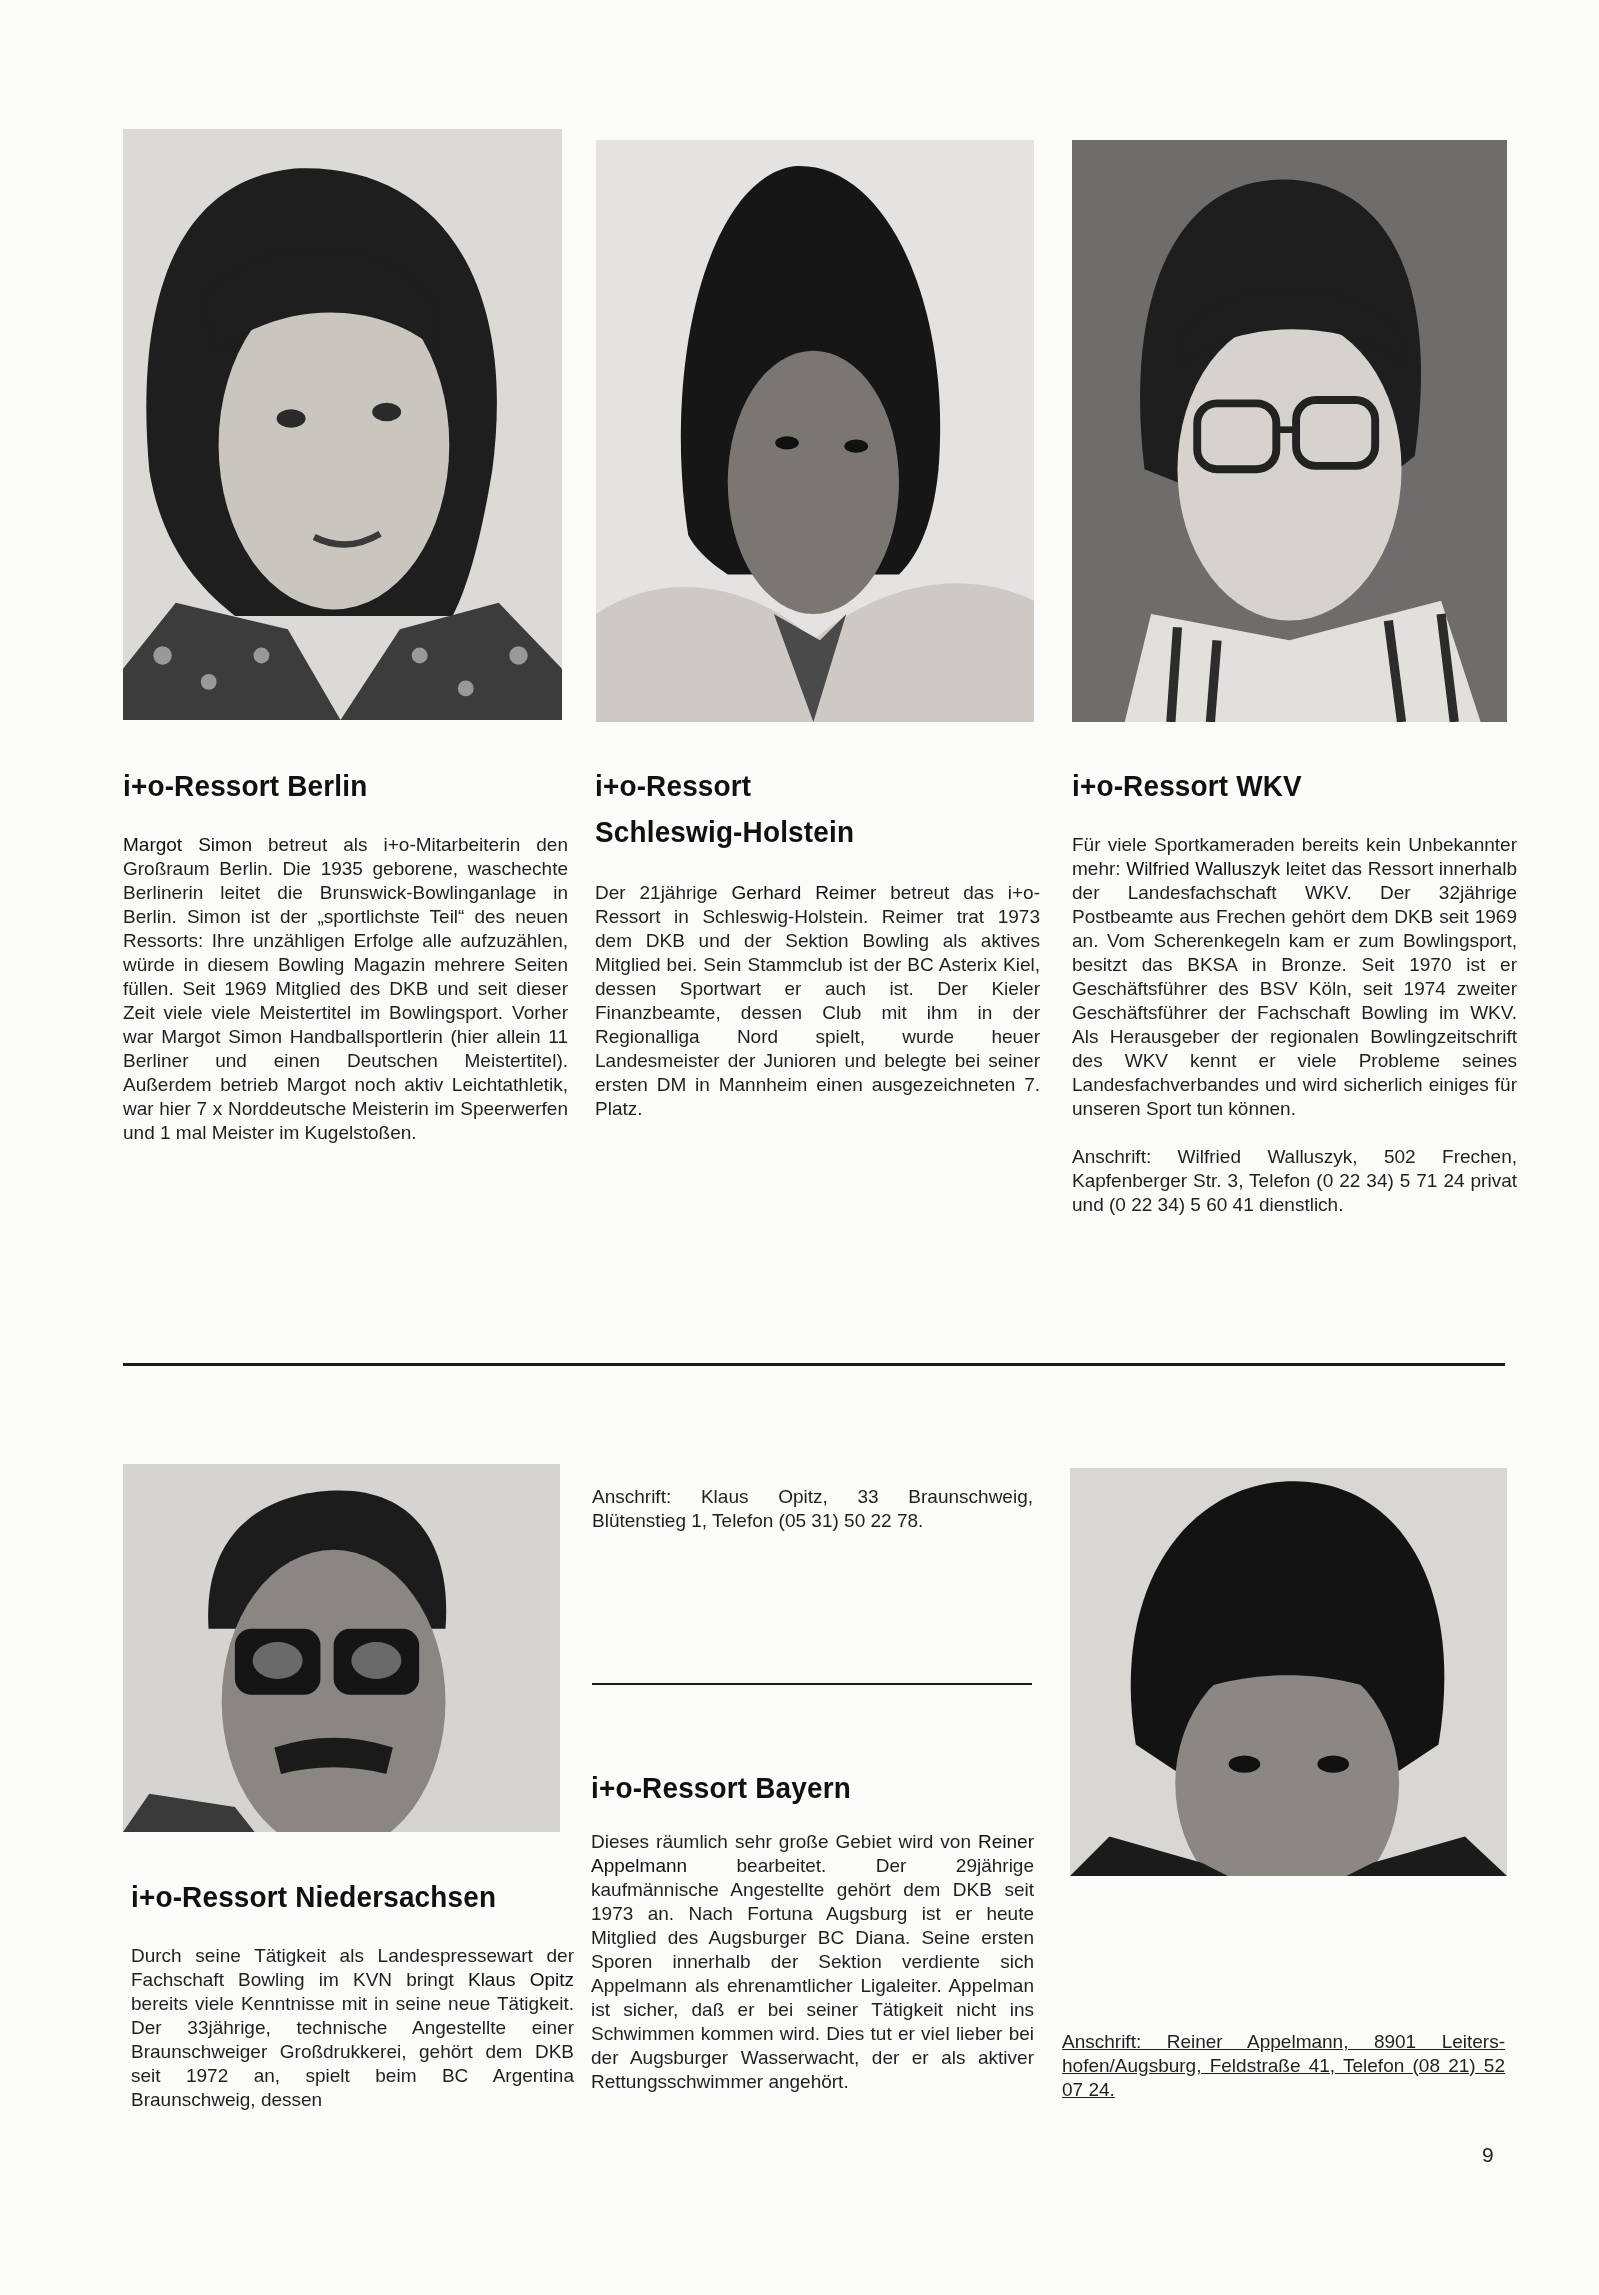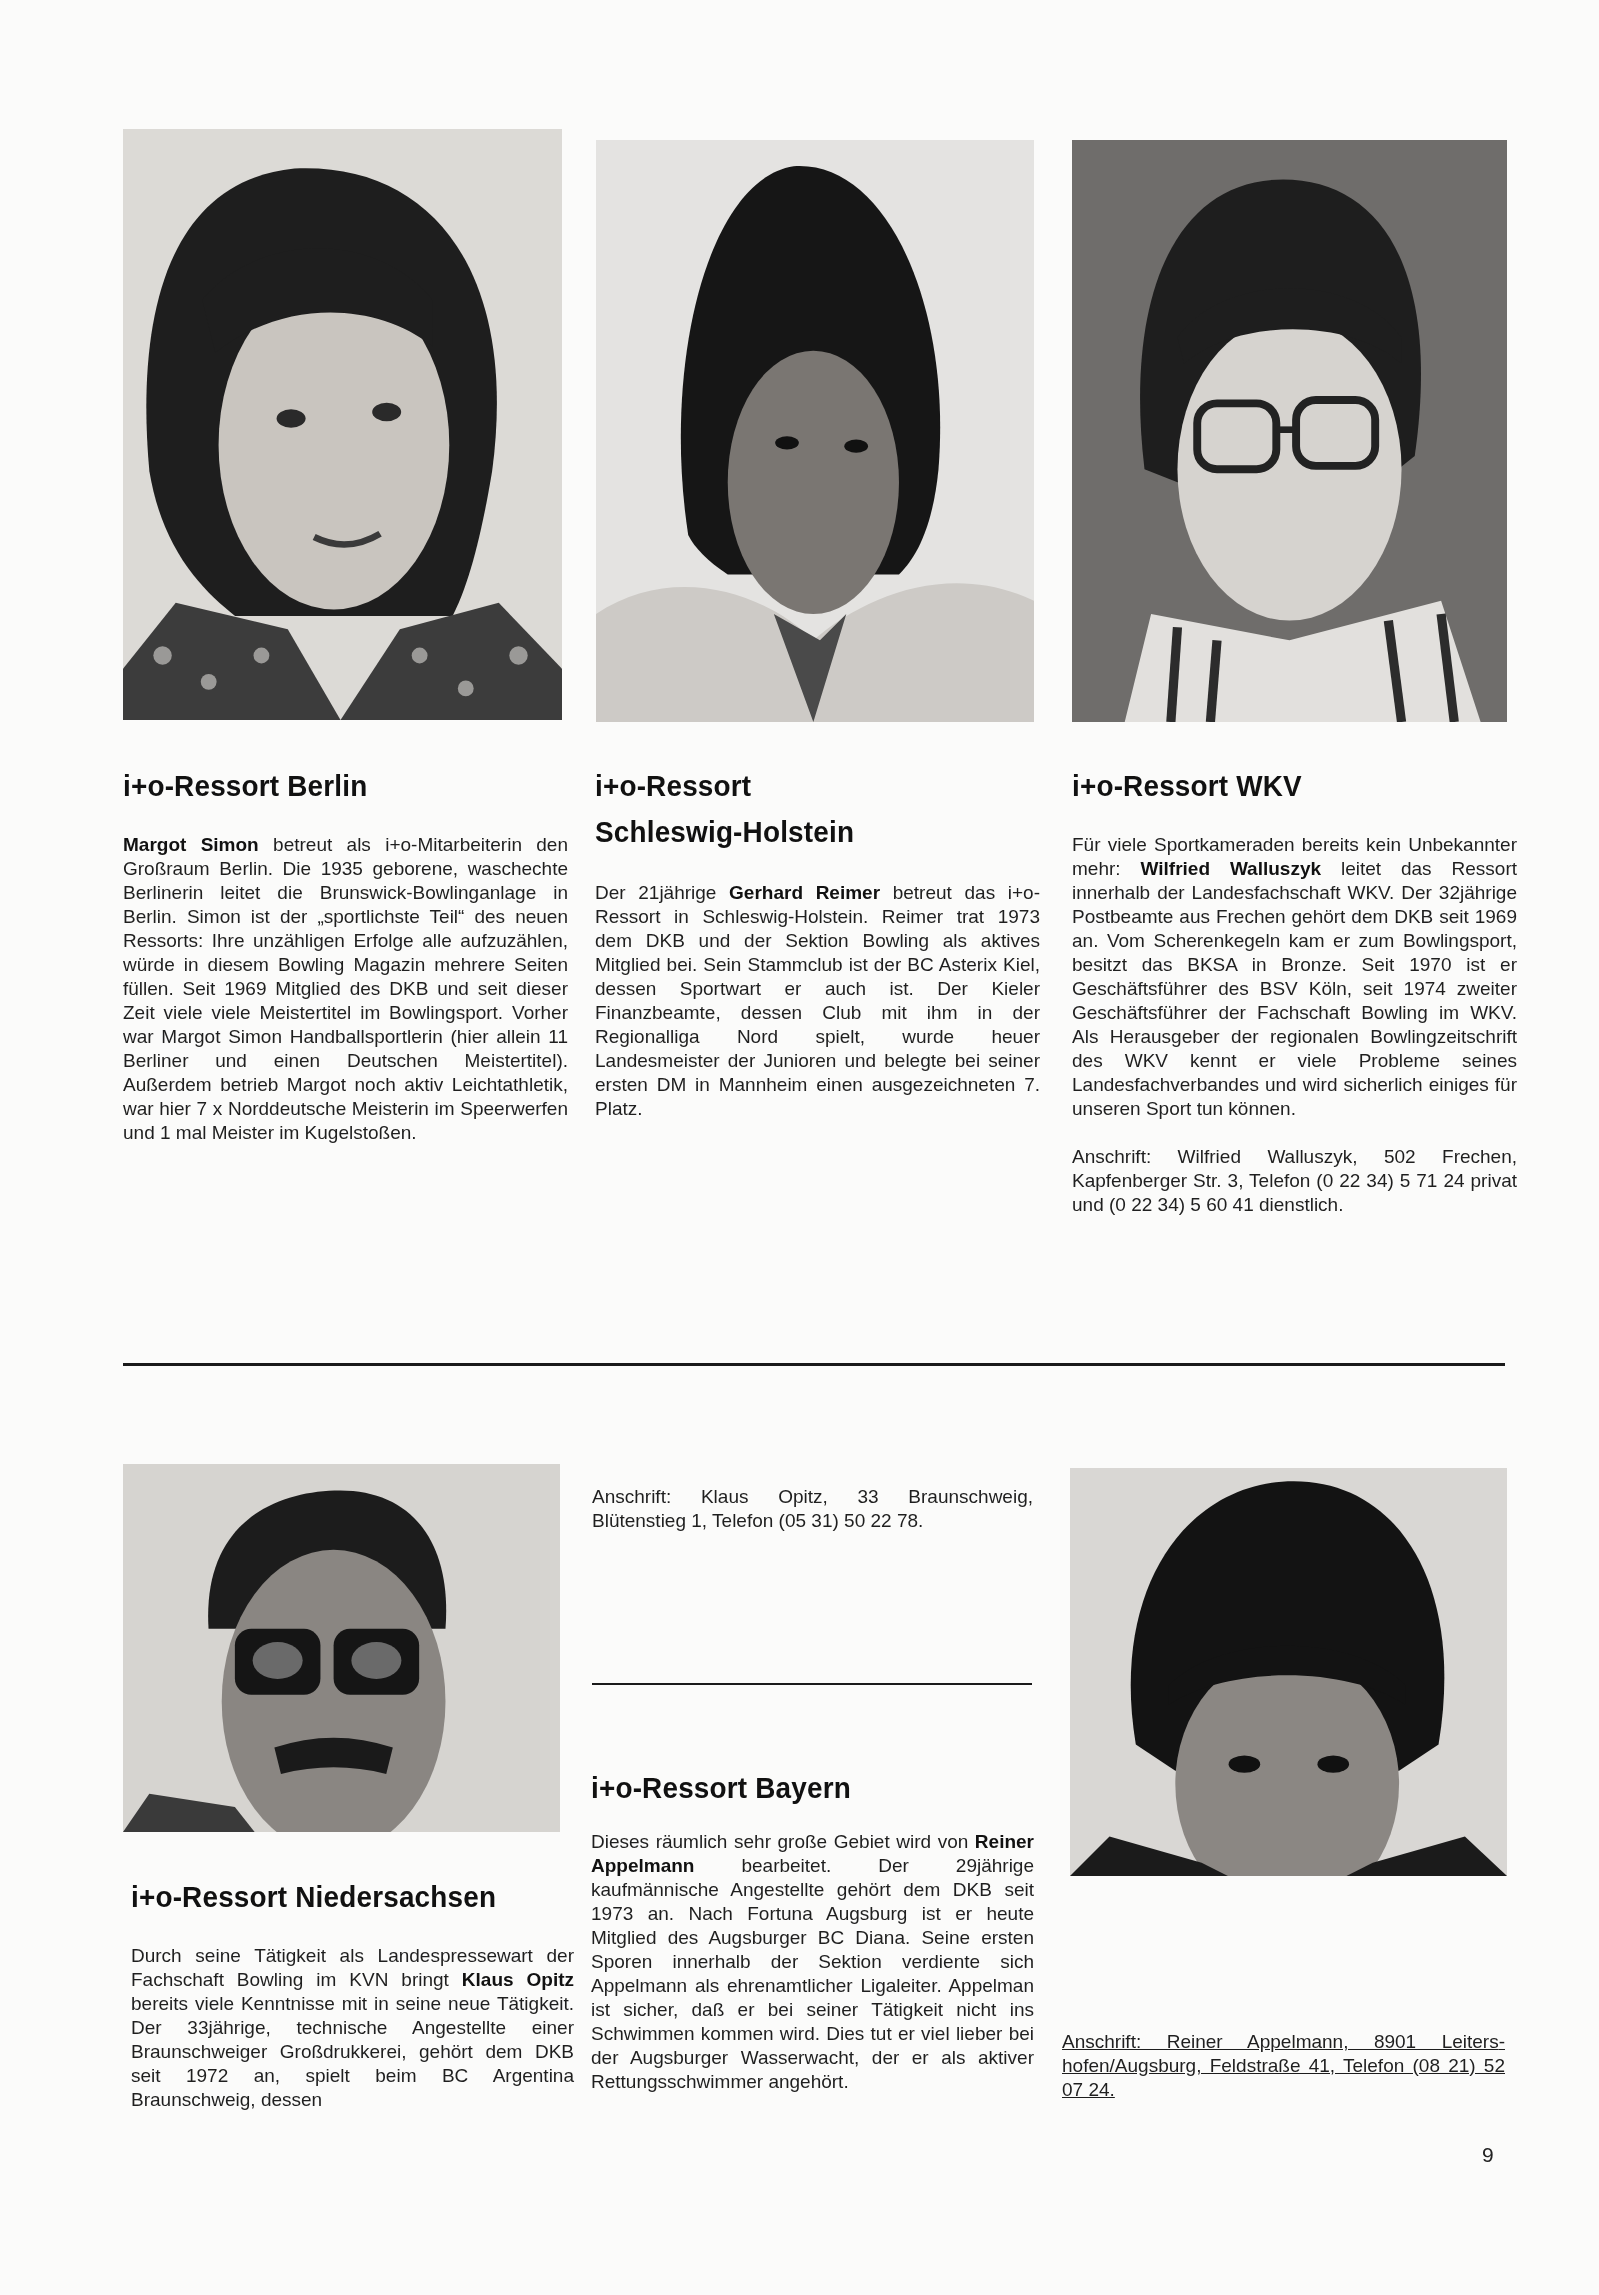--- a/index.html
+++ b/index.html
@@ -18,21 +18,21 @@
     margin: 0; font-size: 30px; font-weight: 700; line-height: 42px;
     letter-spacing: 0.2px; color: #111;
     transform: scaleX(0.93); transform-origin: left;
     white-space: nowrap;
   }
   p {
     margin: 0; font-size: 19px; line-height: 24px; text-align: justify;
     color: #1f1f1f; hyphens: manual;
   }
   p.gap { margin-top: 24px; }
-  b { font-weight: 700; color: #111; }
+  b { font-weight: 400; color: #111; }
   .rule { position: absolute; height: 2.6px; background: #1a1a1a; }
   .pagenum { position: absolute; font-size: 21px; color: #222; }
 </style>
 </head>
 <body>
 
 <div class="photo" style="left:123px;top:129px;width:439px;height:591px;background:#d8d6d3;" role="img" aria-label="Portrait photo of Margot Simon">
   <svg viewBox="0 0 666 898" preserveAspectRatio="none">
     <rect width="666" height="898" fill="#dcdad6"></rect>
     <path d="M40 520 C20 300 60 80 260 60 C470 50 600 220 560 520 C540 640 520 700 500 740 L170 740 C120 700 60 640 40 520Z" fill="#1e1e1e"></path>

